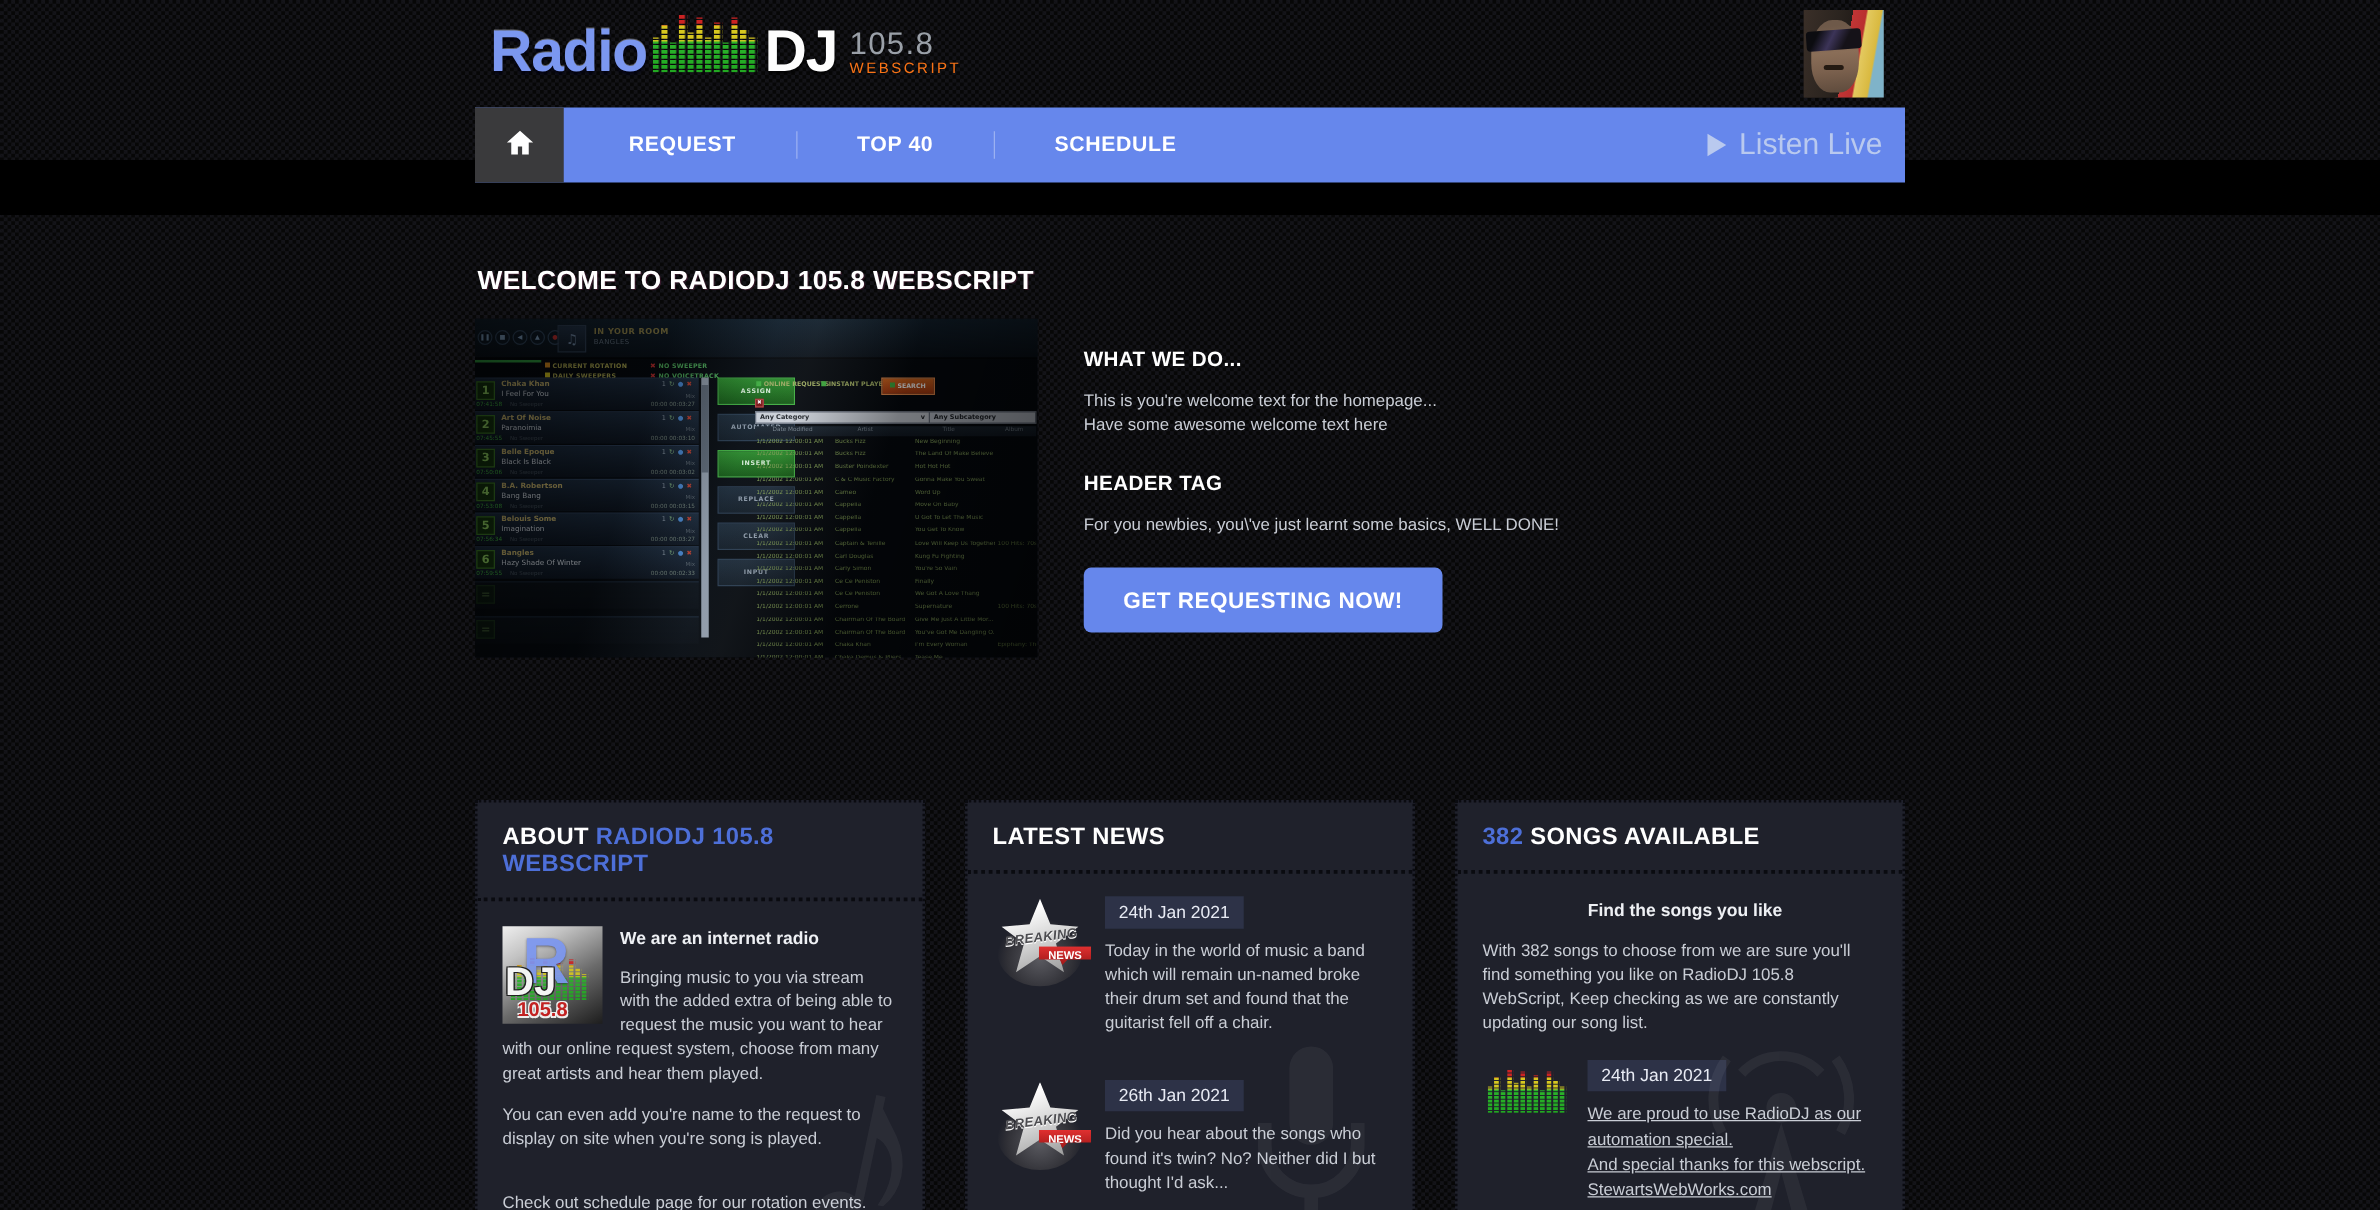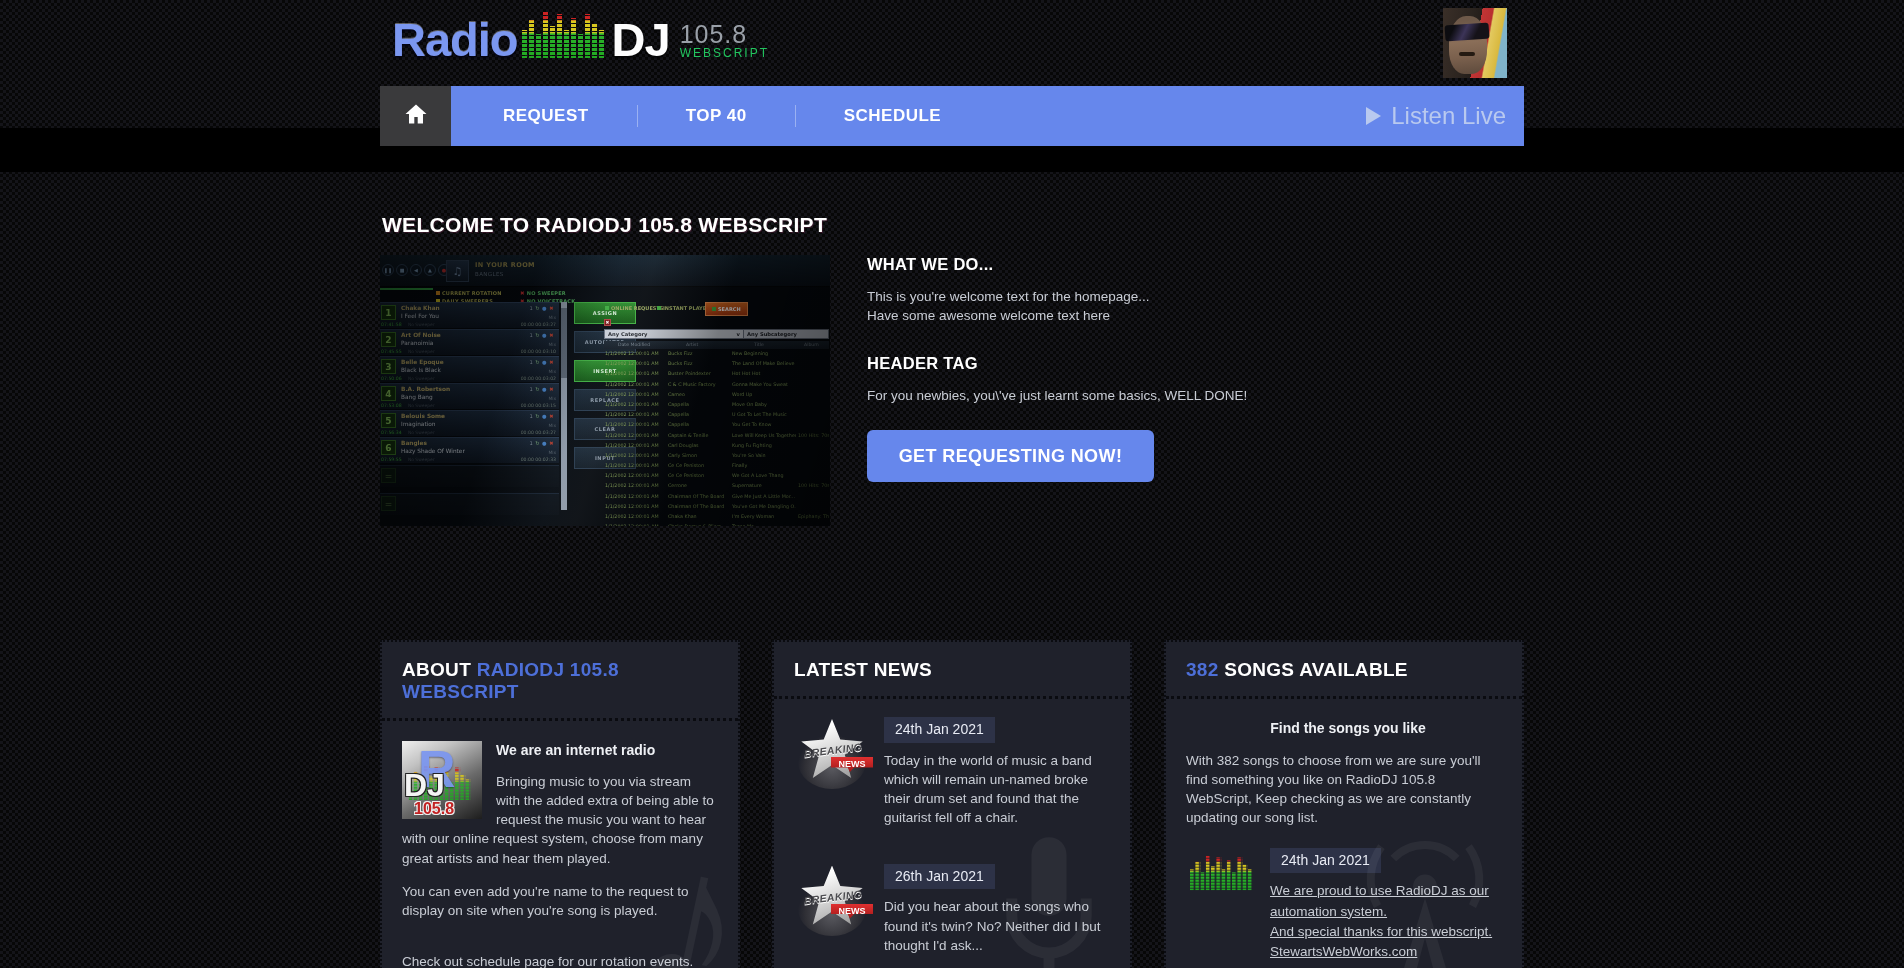--- a/index.html
+++ b/index.html
@@ -20,21 +20,21 @@
   
   .site-header { position:absolute; top:0; left:0; right:0; height:86px; }
   .logo { position:absolute; left:12px; top:12px; display:flex; align-items:flex-end; cursor:pointer; }
   .logo-radio { font-size:47px; font-weight:bold; color:#7b97f0; letter-spacing:-1px; line-height:56px;
                 text-shadow:0 2px 3px rgba(0,0,20,.8), 0 -1px 0 rgba(255,255,255,.35); }
   .logo-eq { margin:0 2px 6px 4px; }
   .logo-dj { font-size:47px; font-weight:bold; color:#fdfdfd; letter-spacing:-1px; line-height:56px;
              text-shadow:0 2px 3px rgba(0,0,0,.8); }
   .logo-freq { margin:0 0 8px 10px; }
   .logo-freq-num { font-size:25px; color:#9aa0a8; line-height:24px; letter-spacing:1px; }
-  .logo-freq-sub { font-size:12px; color:#22c55e; letter-spacing:2px; }
+  .logo-freq-sub { font-size:12px; color:#f97316; letter-spacing:2px; }
 
   .now-playing { position:absolute; right:17px; top:8px; display:flex; align-items:flex-start; }
   .np-text { text-align:right; margin-right:12px; padding-top:2px; }
   .np-label { font-size:14px; color:#3d56dd; margin-bottom:3px; }
   .np-song  { font-size:21px; color:#5d646d; line-height:22px; }
   .np-artist{ font-size:15px; color:#70767e; }
   .album-art { width:64px; height:70px; position:relative; overflow:hidden;
     background:
       linear-gradient(100deg, #3a2f28 0%, #2b241f 38%, #241e1a 52%, transparent 52%),
       linear-gradient(100deg, transparent 48%, #c23636 50%, #b92f2f 66%, #e3c95f 68%, #d9b93f 82%, #7fb3c9 84%);
@@ -57,21 +57,21 @@
   .listen-live { margin-left:auto; display:flex; align-items:center; padding-right:18px; cursor:pointer; }
   .play-tri { width:0; height:0; border-left:15px solid #b9c9ef; border-top:9px solid transparent;
               border-bottom:9px solid transparent; margin-right:10px; }
   .listen-label { font-size:24px; color:#b9c9ef; }
 
   
   .main { position:absolute; top:172px; left:0; right:0; }
   .welcome-title { font-size:21px; font-weight:bold; color:#fff; letter-spacing:.3px; padding:41px 2px 0 2px;
                    text-shadow:1px 1px 0 rgba(120,40,80,.35); }
   .content-row { display:flex; margin-top:18px; }
-  .right-col { margin-left:37px; flex:1; padding-top:0; }
+  .right-col { margin-left:37px; flex:1; padding-top:24px; }
   .right-col h3 { font-size:16.5px; font-weight:bold; color:#fff; margin:0 0 13px 0; letter-spacing:.3px; }
   .right-col p  { font-size:13.5px; color:#c9cdd5; line-height:1.42; }
   .block-gap { height:29px; }
   .cta-btn { margin-top:25px; width:287px; height:52px; background:#6687ec; border:none; border-radius:6px;
              color:#fff; font-family:"Liberation Sans",sans-serif; font-weight:bold; font-size:18px;
              letter-spacing:.4px; cursor:pointer; display:flex; align-items:center; justify-content:center; }
 
   
   .appshot { width:450px; height:271px; position:relative; overflow:hidden; background:#05090e;
              font-family:"DejaVu Sans",sans-serif; flex:none; }
@@ -673,21 +673,21 @@
                 <rect x="56" y="22" width="7" height="24"></rect>
                   <rect x="63" y="2" width="7" height="44"></rect>
                 <rect x="70" y="12" width="7" height="34"></rect>
                   <rect x="77" y="18" width="7" height="28"></rect>
               </g>
             </svg>
           </span>
           <div class="songs-lines">
             <span class="date-badge">24th Jan 2021</span>
             <div>We are proud to use RadioDJ as our</div>
-            <div>automation system.</div>
+            <div>automation special.</div>
             <div>And special thanks for this webscript.</div>
             <div>StewartsWebWorks.com</div>
           </div>
         </div>
       </div>
     </div>
 
   </div>
 </div>
 

